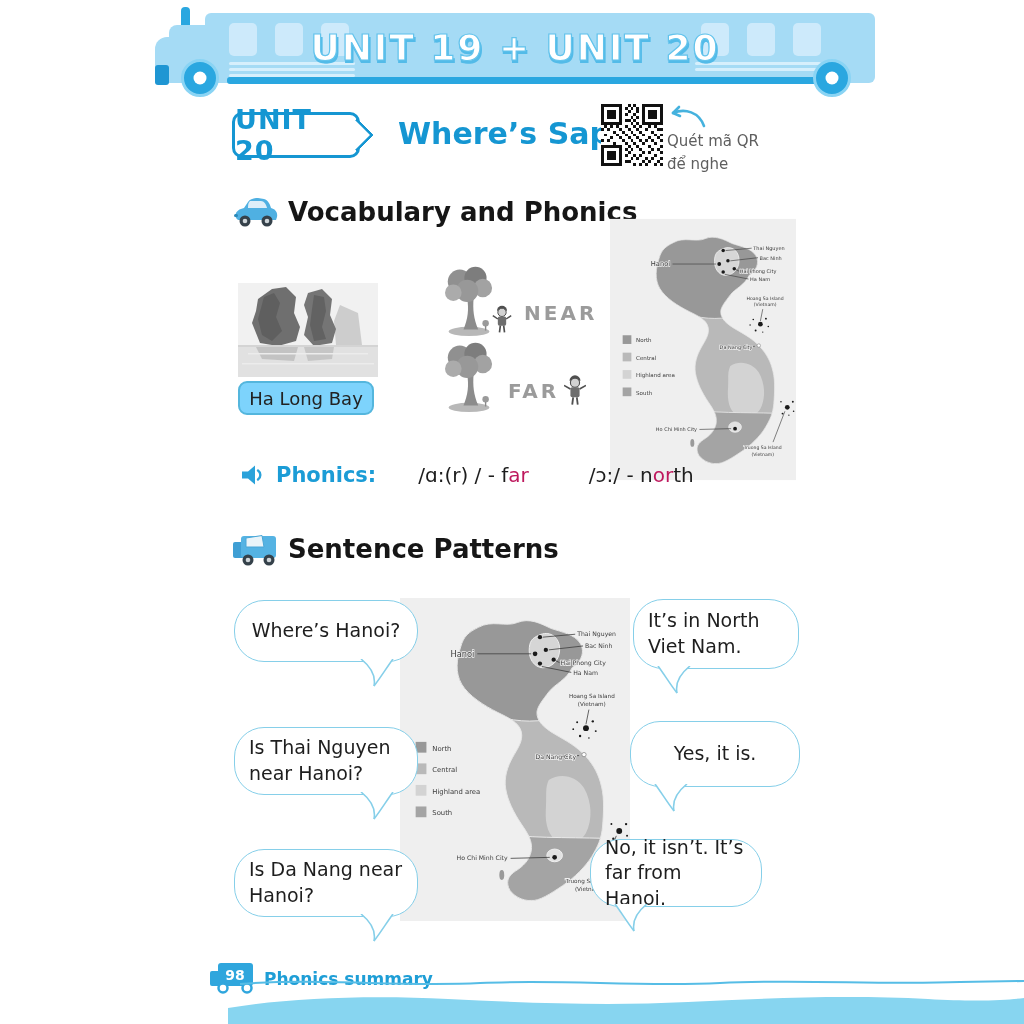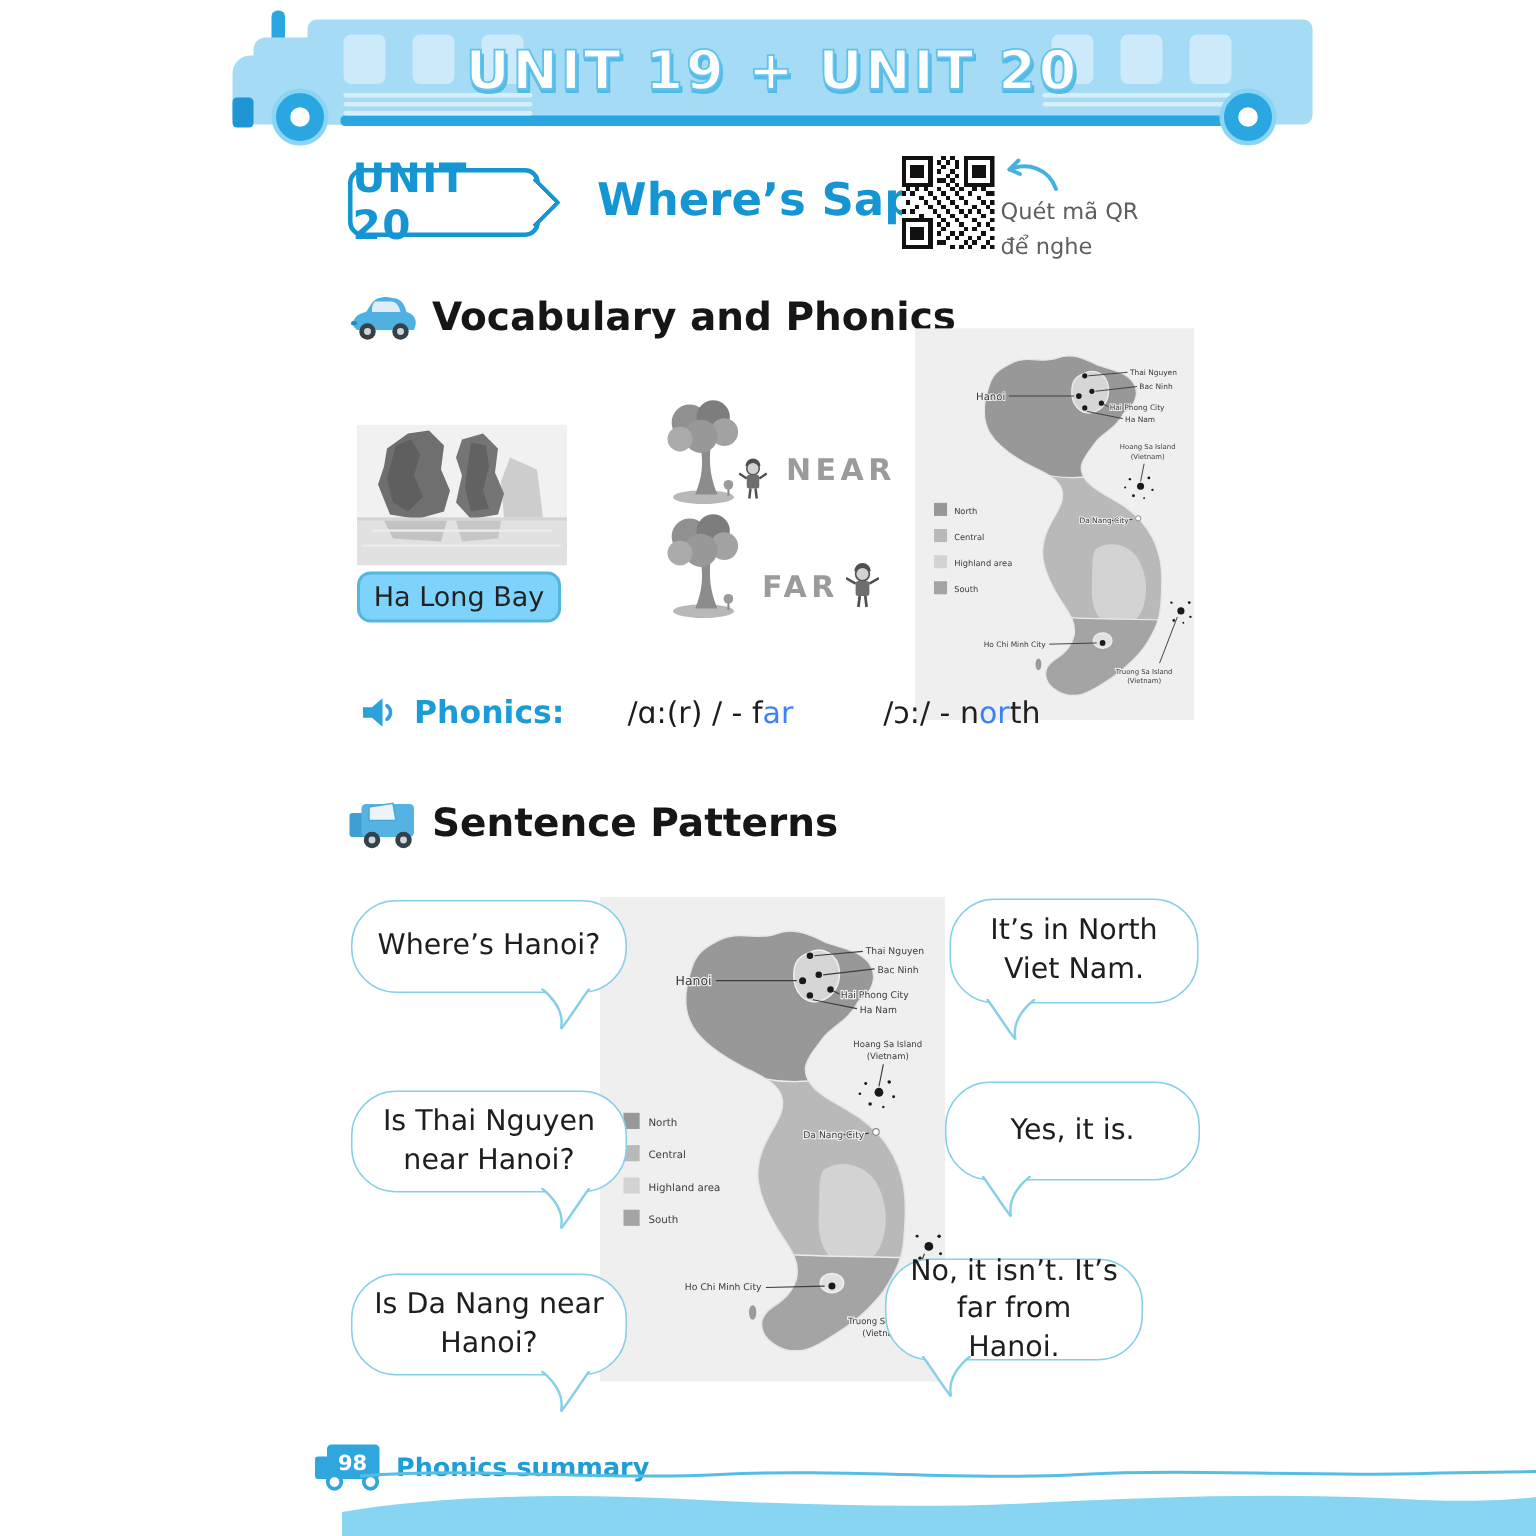--- a/index.html
+++ b/index.html
@@ -52,34 +52,34 @@
   
   .nearfar { position:absolute; left:432px; top:265px; width:165px; height:150px; }
   .nf-tree { position:absolute; width:58px; height:72px; }
   .nf-person { position:absolute; }
   .nf-word { position:absolute; font-size:20px; font-weight:700; color:#9b9b9b; letter-spacing:3px; }
 
   
   .phonics-row { position:absolute; left:240px; top:463px; display:flex; align-items:center; }
   .phonics-label { font-size:21px; font-weight:700; color:#1b9cd6; margin-left:10px; }
   .phonics-item { font-size:20px; color:#1d1d1d; }
-  .phonics-item .hl { color:#3b82f6; }
+  .phonics-item .hl { color:#be185d; }
   .ph1 { margin-left:42px; } .ph2 { margin-left:60px; }
 
   
   .map-box { position:absolute; }
   .map-small { left:610px; top:218px; width:186px; height:263px; }
   .map-large { left:400px; top:596px; width:230px; height:327px; }
   .vn-map { width:100%; height:100%; display:block; }
   .vn-map text { font-family:"DejaVu Sans","Liberation Sans",sans-serif; fill:#3c3c3c;
     paint-order:stroke; stroke:#efefef; stroke-width:1.6px; }
 
   
   .bubble { position:absolute; background:#fff; border:1.6px solid #86cfe9; border-radius:30px;
-    display:flex; align-items:center; justify-content:center; text-align:center;
+    display:flex; align-items:center; justify-content:center; text-align:left;
     font-size:19px; color:#1e1e1e; line-height:1.35; padding:20px 14px; z-index:3; }
   .bubble .tail { position:absolute; bottom:-26px; width:38px; height:28px; }
   .bubble.tail-right .tail { right:20px; }
   .bubble.tail-left .tail { left:20px; transform:scaleX(-1); }
 
   
   .footer-truck { position:absolute; left:210px; top:961px; }
   .footer-label { position:absolute; left:264px; top:969px; font-size:17px; font-weight:700; color:#1e9ed6; }
   .wavy-line { position:absolute; left:240px; top:974px; }
   .wave-band { position:absolute; left:228px; top:990px; }

